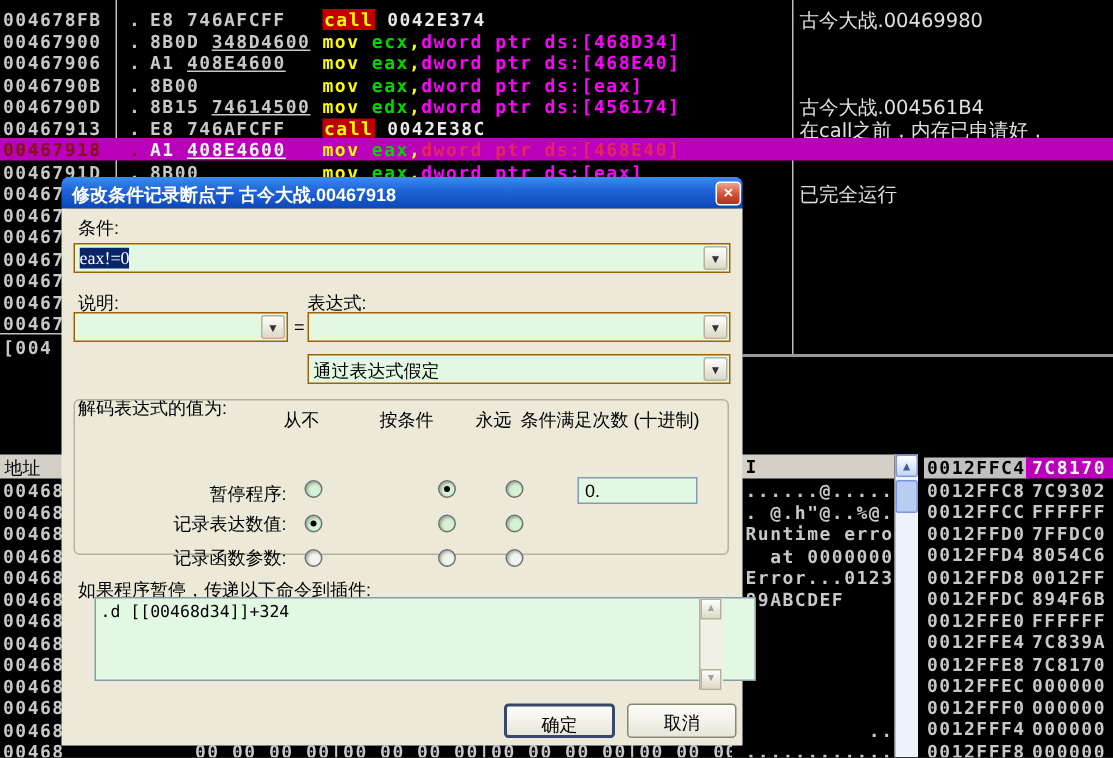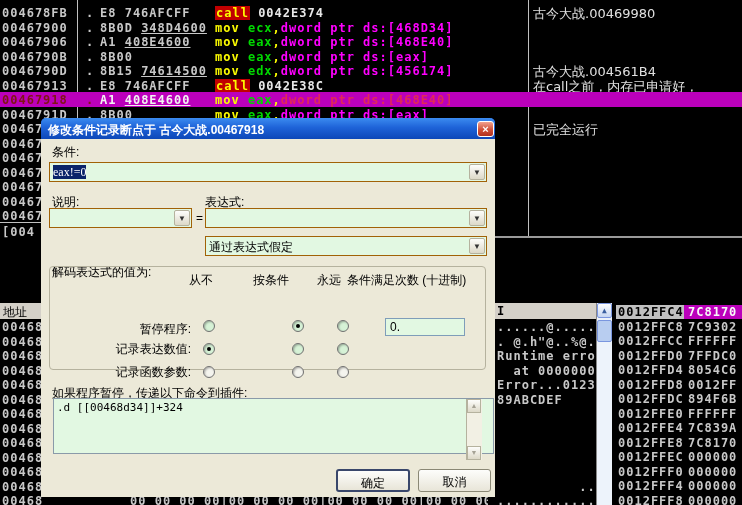--- a/index.html
+++ b/index.html
@@ -58,21 +58,21 @@
   .selhl{background:#0A246A;color:#fff;}
   #groupbox{position:absolute;left:8px;top:148px;width:437px;height:104px;border:1px solid #B5B29E;border-radius:4px;box-sizing:border-box;}
   .rhead{position:absolute;top:154px;width:70px;text-align:center;color:#000;}
   .rlabel{position:absolute;width:140px;text-align:right;color:#000;}
   .radio{position:absolute;width:12px;height:12px;border-radius:50%;border:1px solid #707070;box-sizing:border-box;
          background:#D6F2D6;box-shadow:inset 1px 1px 2px rgba(0,0,0,.3);}
   .radio.p{background:#F4F4EE;}
   .radio.on::after{content:"";position:absolute;left:3px;top:3px;width:4px;height:4px;border-radius:50%;background:#000;}
   #count-input{position:absolute;left:344px;top:179px;width:80px;height:18px;background:#E2F8E2;border:1px solid #7F9DB9;
          box-sizing:border-box;padding:1px 0 0 4px;color:#000;}
-  #plugin-box{position:absolute;left:12px;top:280px;width:441px;height:56px;background:#E2F8E2;border:1px solid #8A9AA9;
+  #plugin-box{position:absolute;left:22px;top:280px;width:441px;height:56px;background:#E2F8E2;border:1px solid #8A9AA9;
          box-sizing:border-box;color:#000;font-family:"DejaVu Sans Mono",monospace;font-size:11px;padding:2px 0 0 3px;white-space:pre;}
   #plugin-scroll{position:absolute;left:425px;top:281px;width:15px;height:61px;background:#F2F0E4;border-left:1px solid #B5B29E;}
   .ps-btn{position:absolute;left:0;width:14px;height:14px;background:linear-gradient(180deg,#FDFDFB,#DDD9C8);
          border:1px solid #B5B29E;box-sizing:border-box;color:#A5A295;font-size:7px;line-height:12px;text-align:center;}
   .btn{position:absolute;top:351px;height:23px;background:linear-gradient(180deg,#FDFDFB,#E8E5D8);
          border:1px solid #8A8875;border-radius:3px;box-sizing:border-box;text-align:center;padding-top:4px;color:#000;}
   .btn.default{border:2px solid #39476B;}
 </style>
 </head>
 <body>

